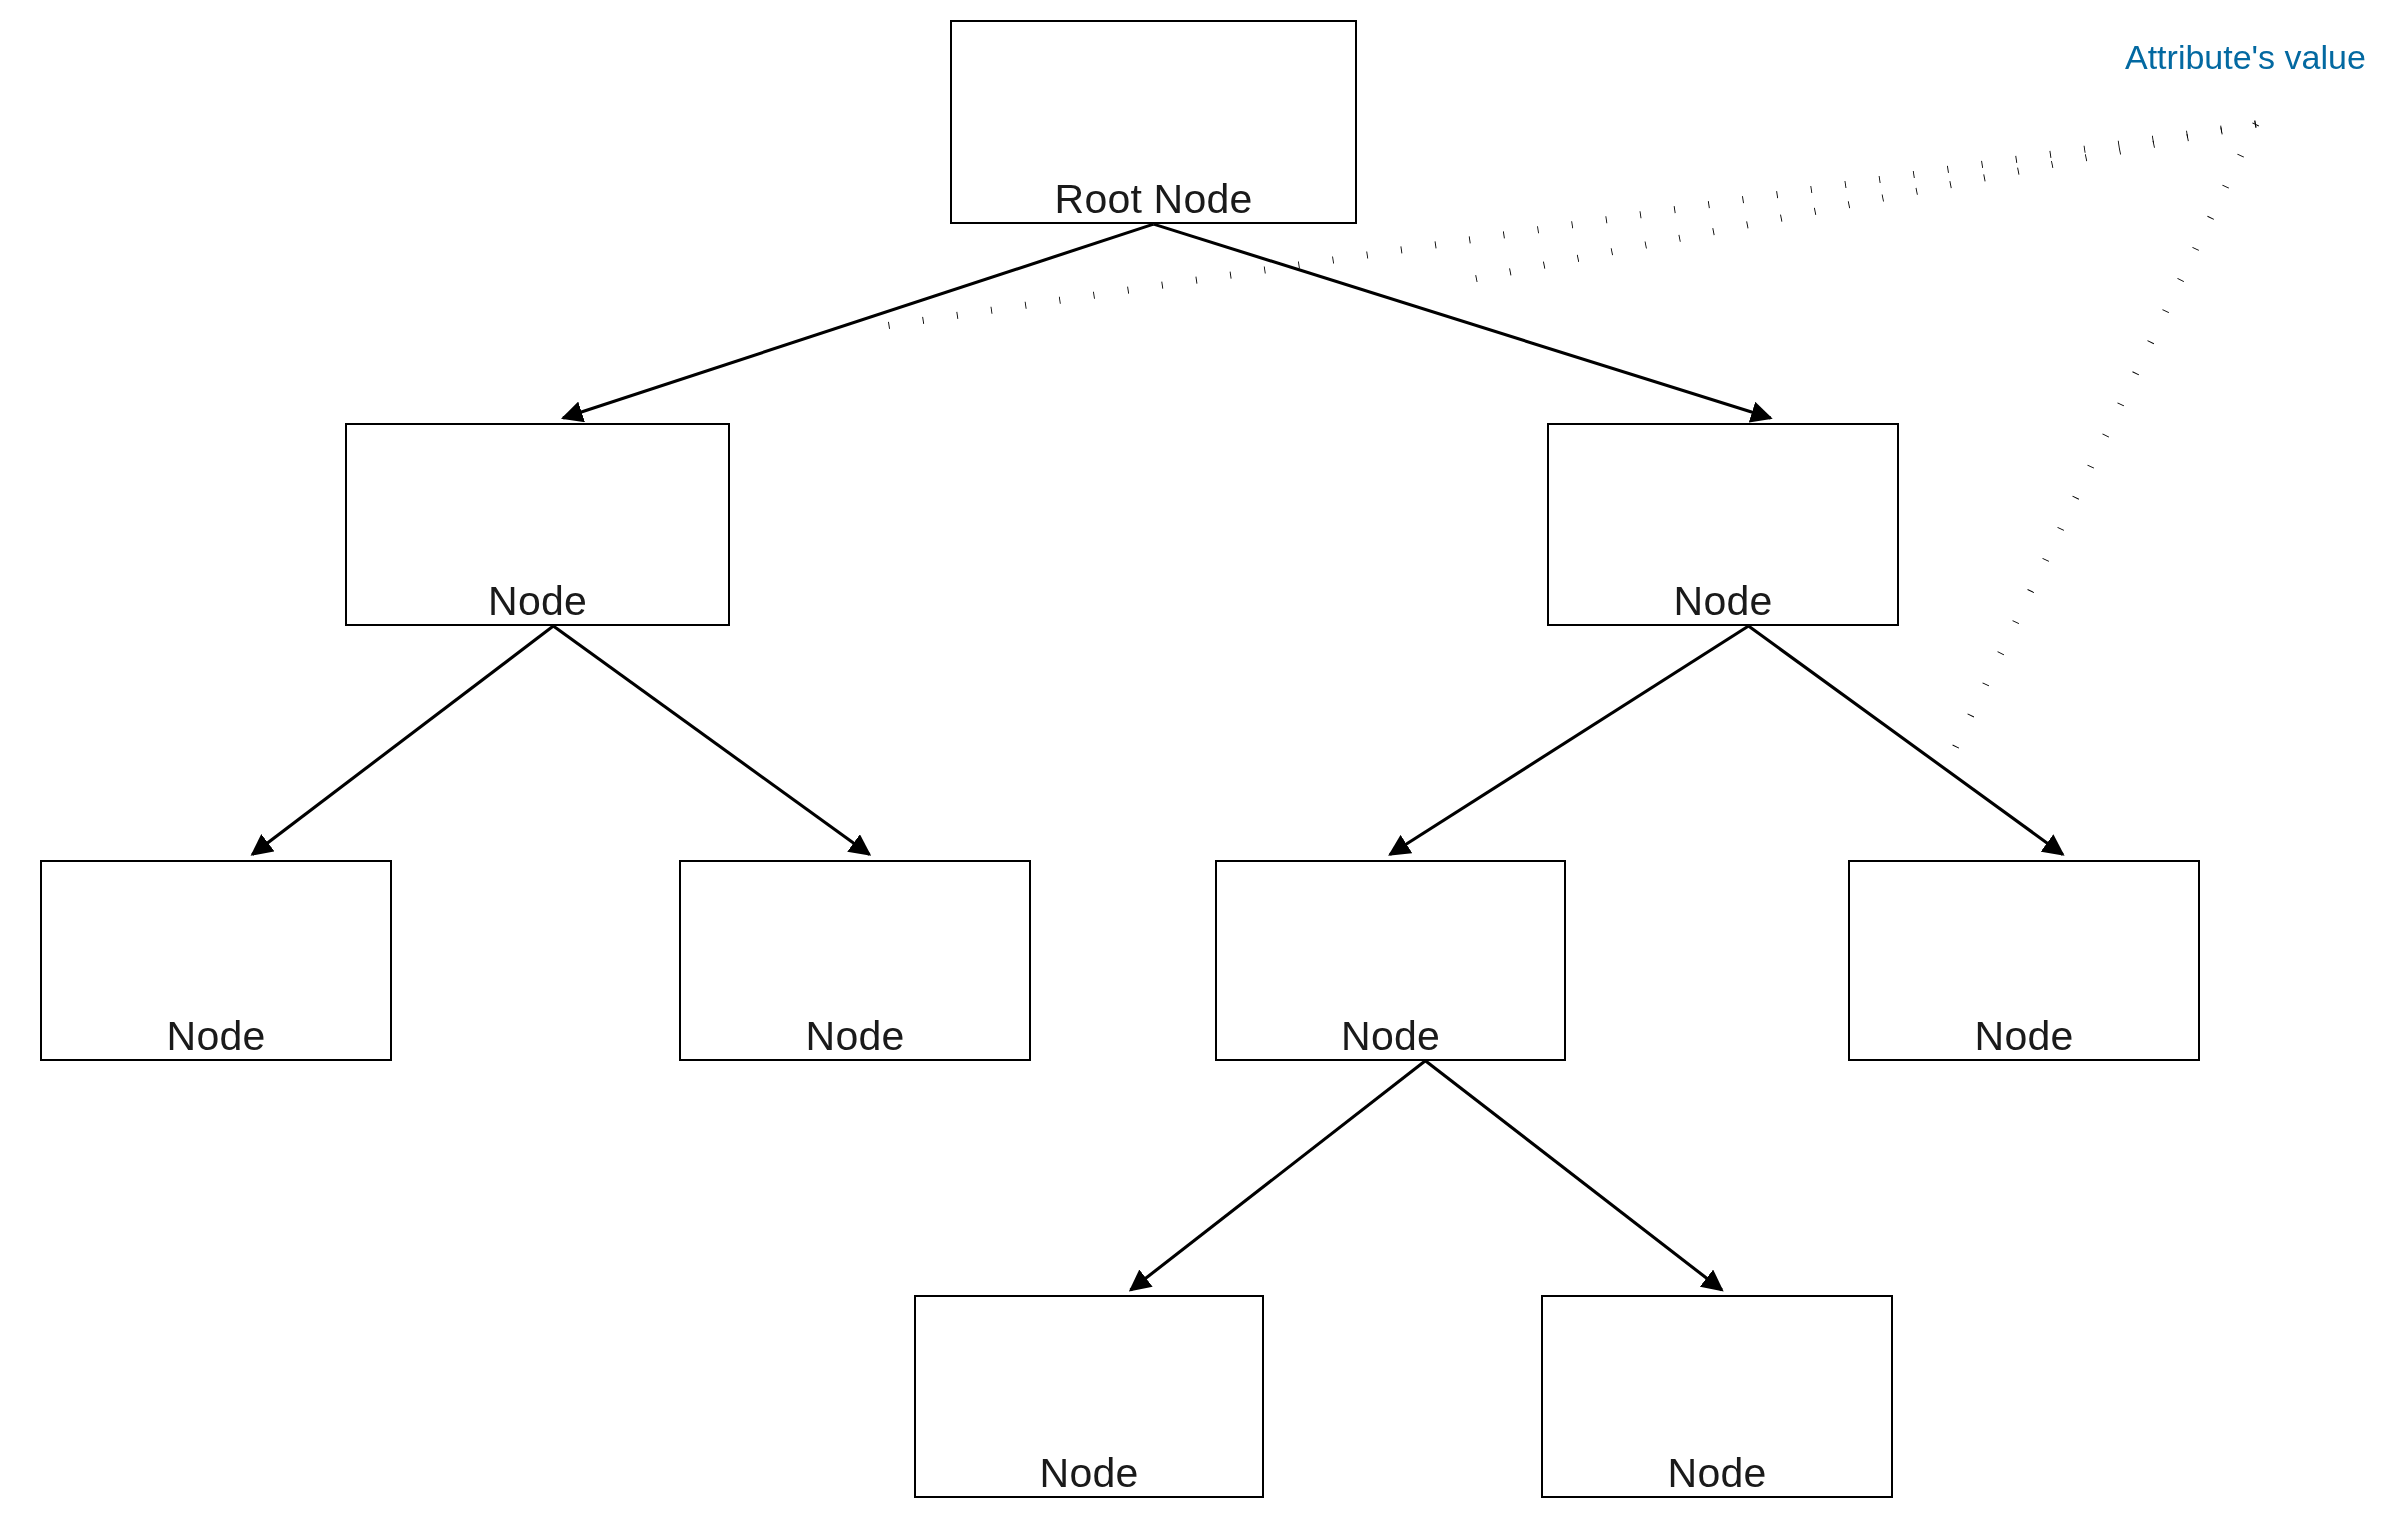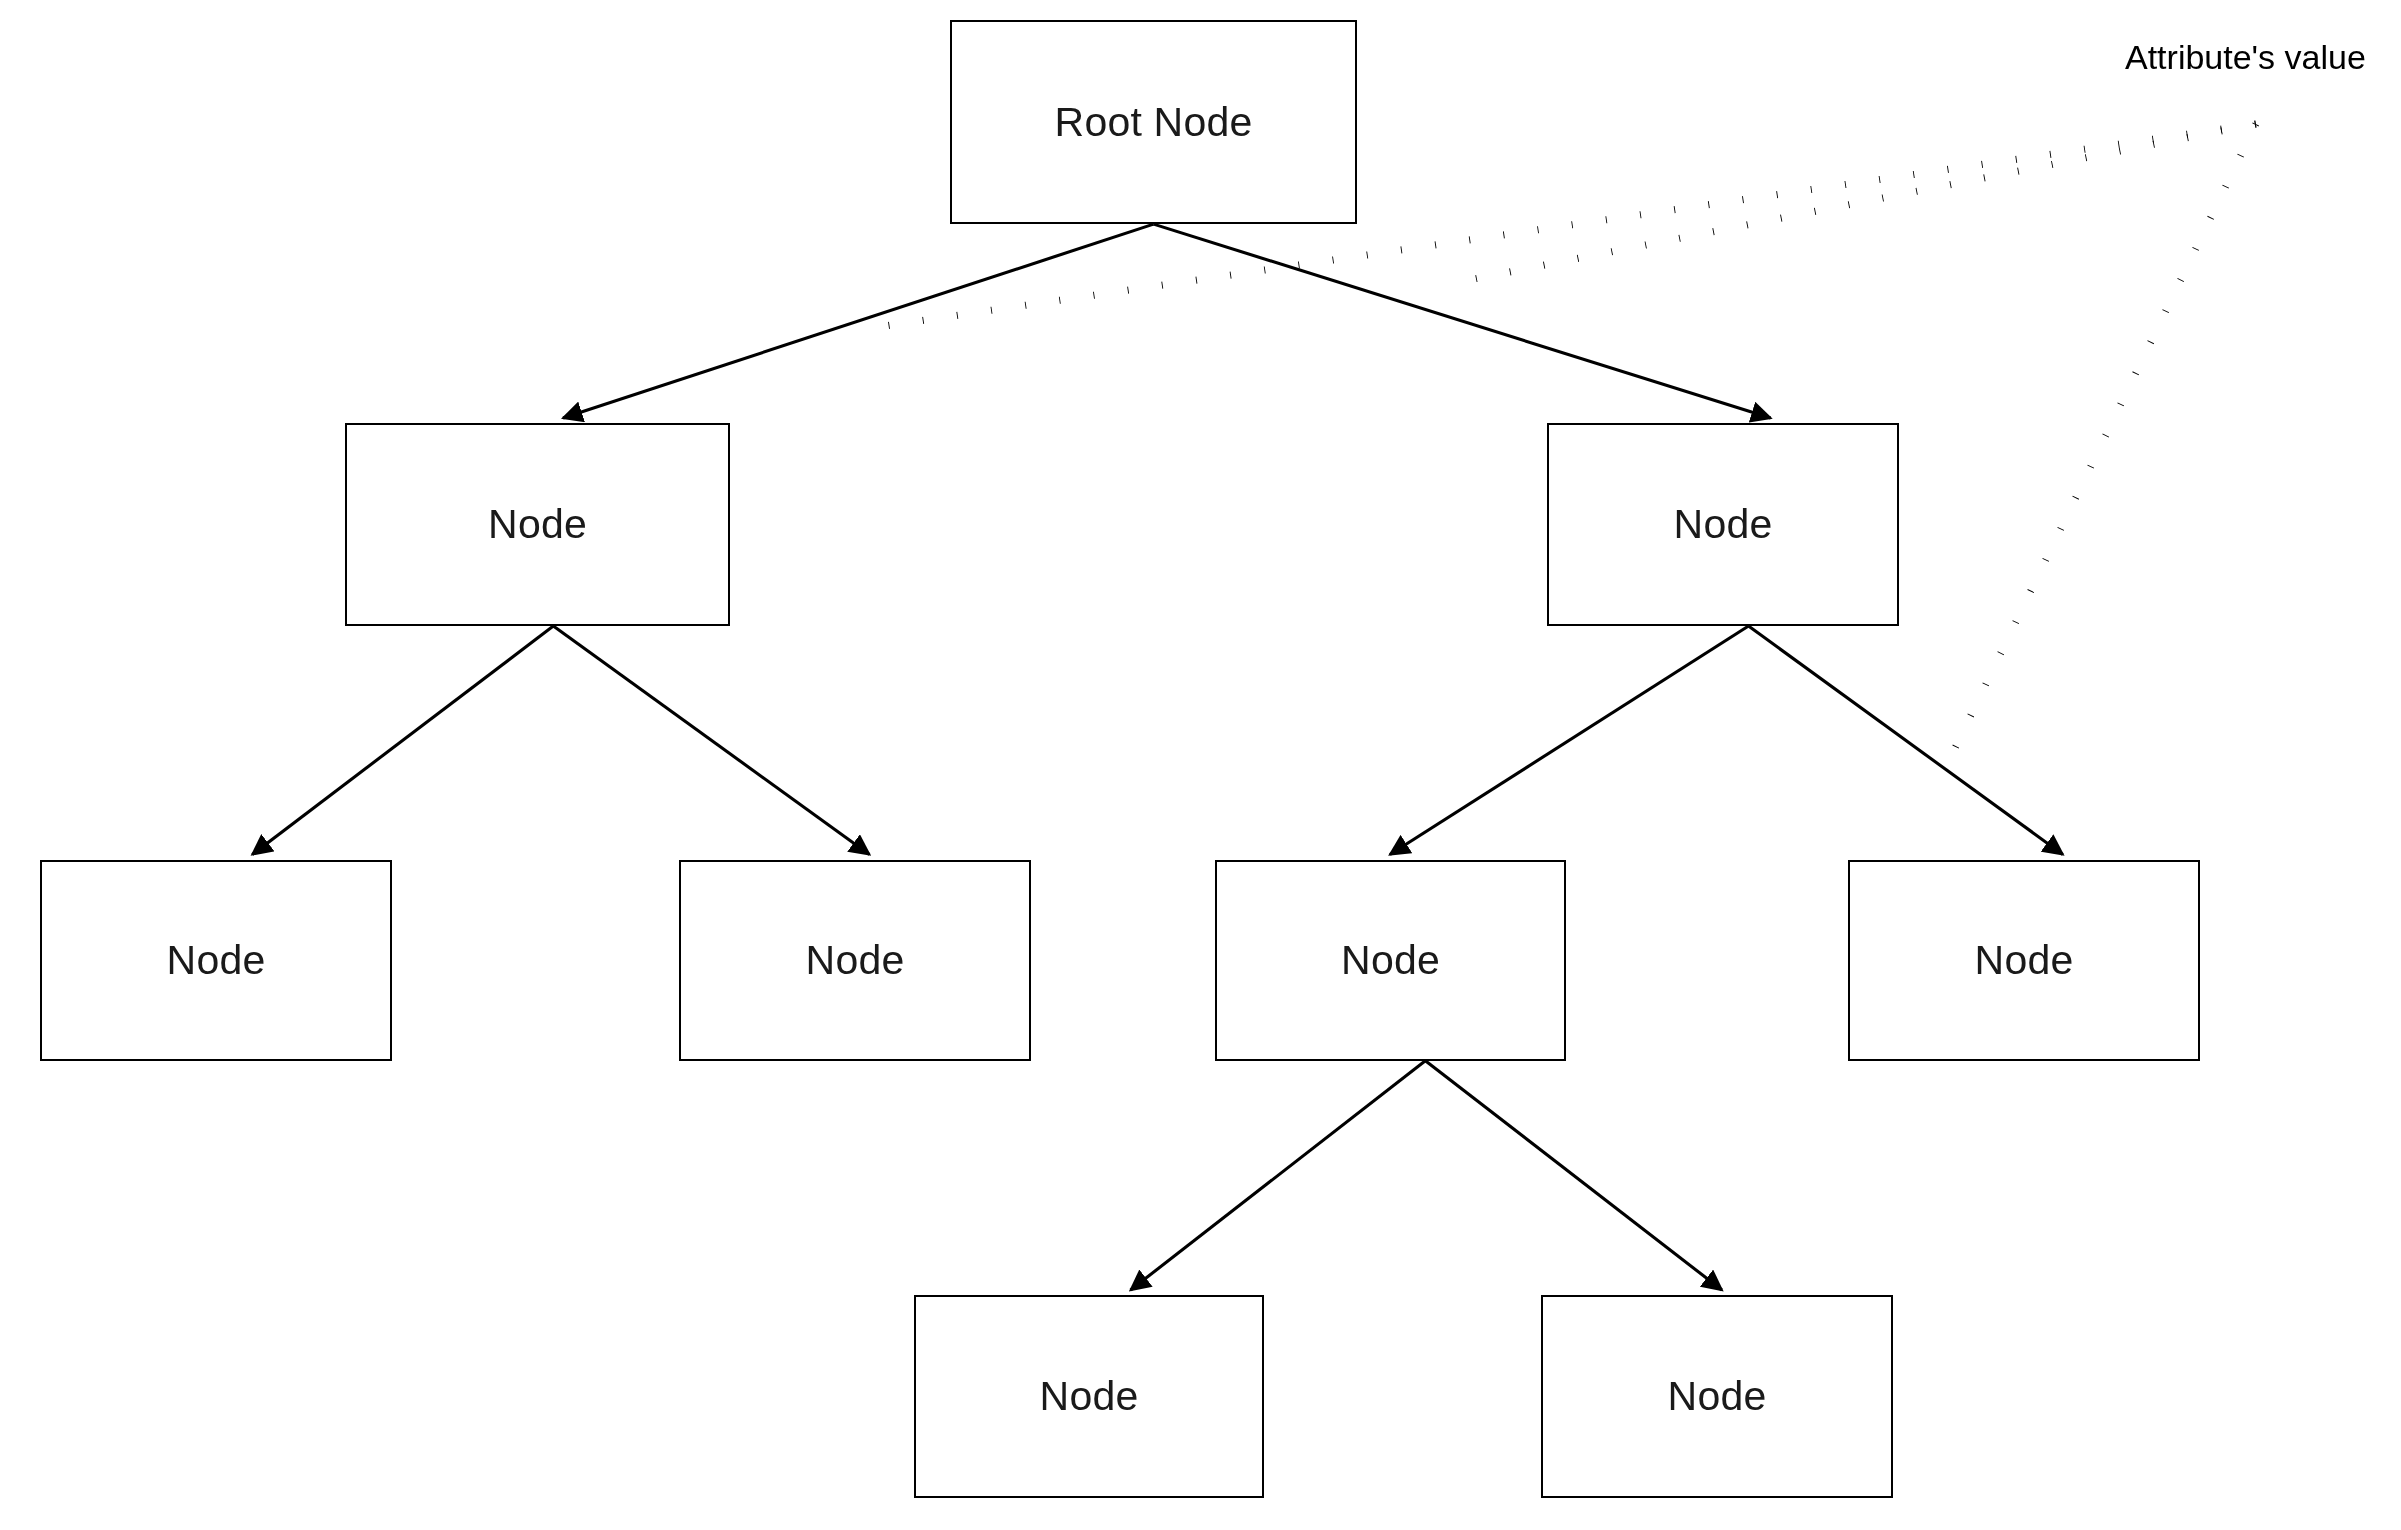--- a/index.html
+++ b/index.html
@@ -24,21 +24,21 @@
     width: 2401px;
     height: 1531px;
     pointer-events: none;
   }
   .node-box {
     position: absolute;
     box-sizing: border-box;
     background: #ffffff;
     border: 2.7px solid #000000;
     display: flex;
-    align-items: center;
+    align-items: flex-end;
     justify-content: center;
   }
   .node-label {
     font-family: "Liberation Sans", sans-serif;
     font-size: 41px;
     line-height: 1.1;
     color: #1a1a1a;
     letter-spacing: 0.2px;
     white-space: nowrap;
   }
@@ -101,16 +101,16 @@
         <span class="node-label" style="color: rgb(26, 26, 26);">Node</span>
       </div>
       <div class="node-box" style="left: 914px; top: 1295px; width: 350px; height: 203px; border-color: rgb(0, 0, 0);">
         <span class="node-label" style="color: rgb(26, 26, 26);">Node</span>
       </div>
       <div class="node-box" style="left: 1541px; top: 1295px; width: 352px; height: 203px; border-color: rgb(0, 0, 0);">
         <span class="node-label" style="color: rgb(26, 26, 26);">Node</span>
       </div>
     </div>
 
-  <div class="annotation-label" style="left: 2125px; top: 38px; color: #000000;">Attribute's value</div>
+  <div class="annotation-label" style="left: 2125px; top: 38px; color: #0369a1;">Attribute's value</div>
 
 </div>
 
 
 </body></html>

